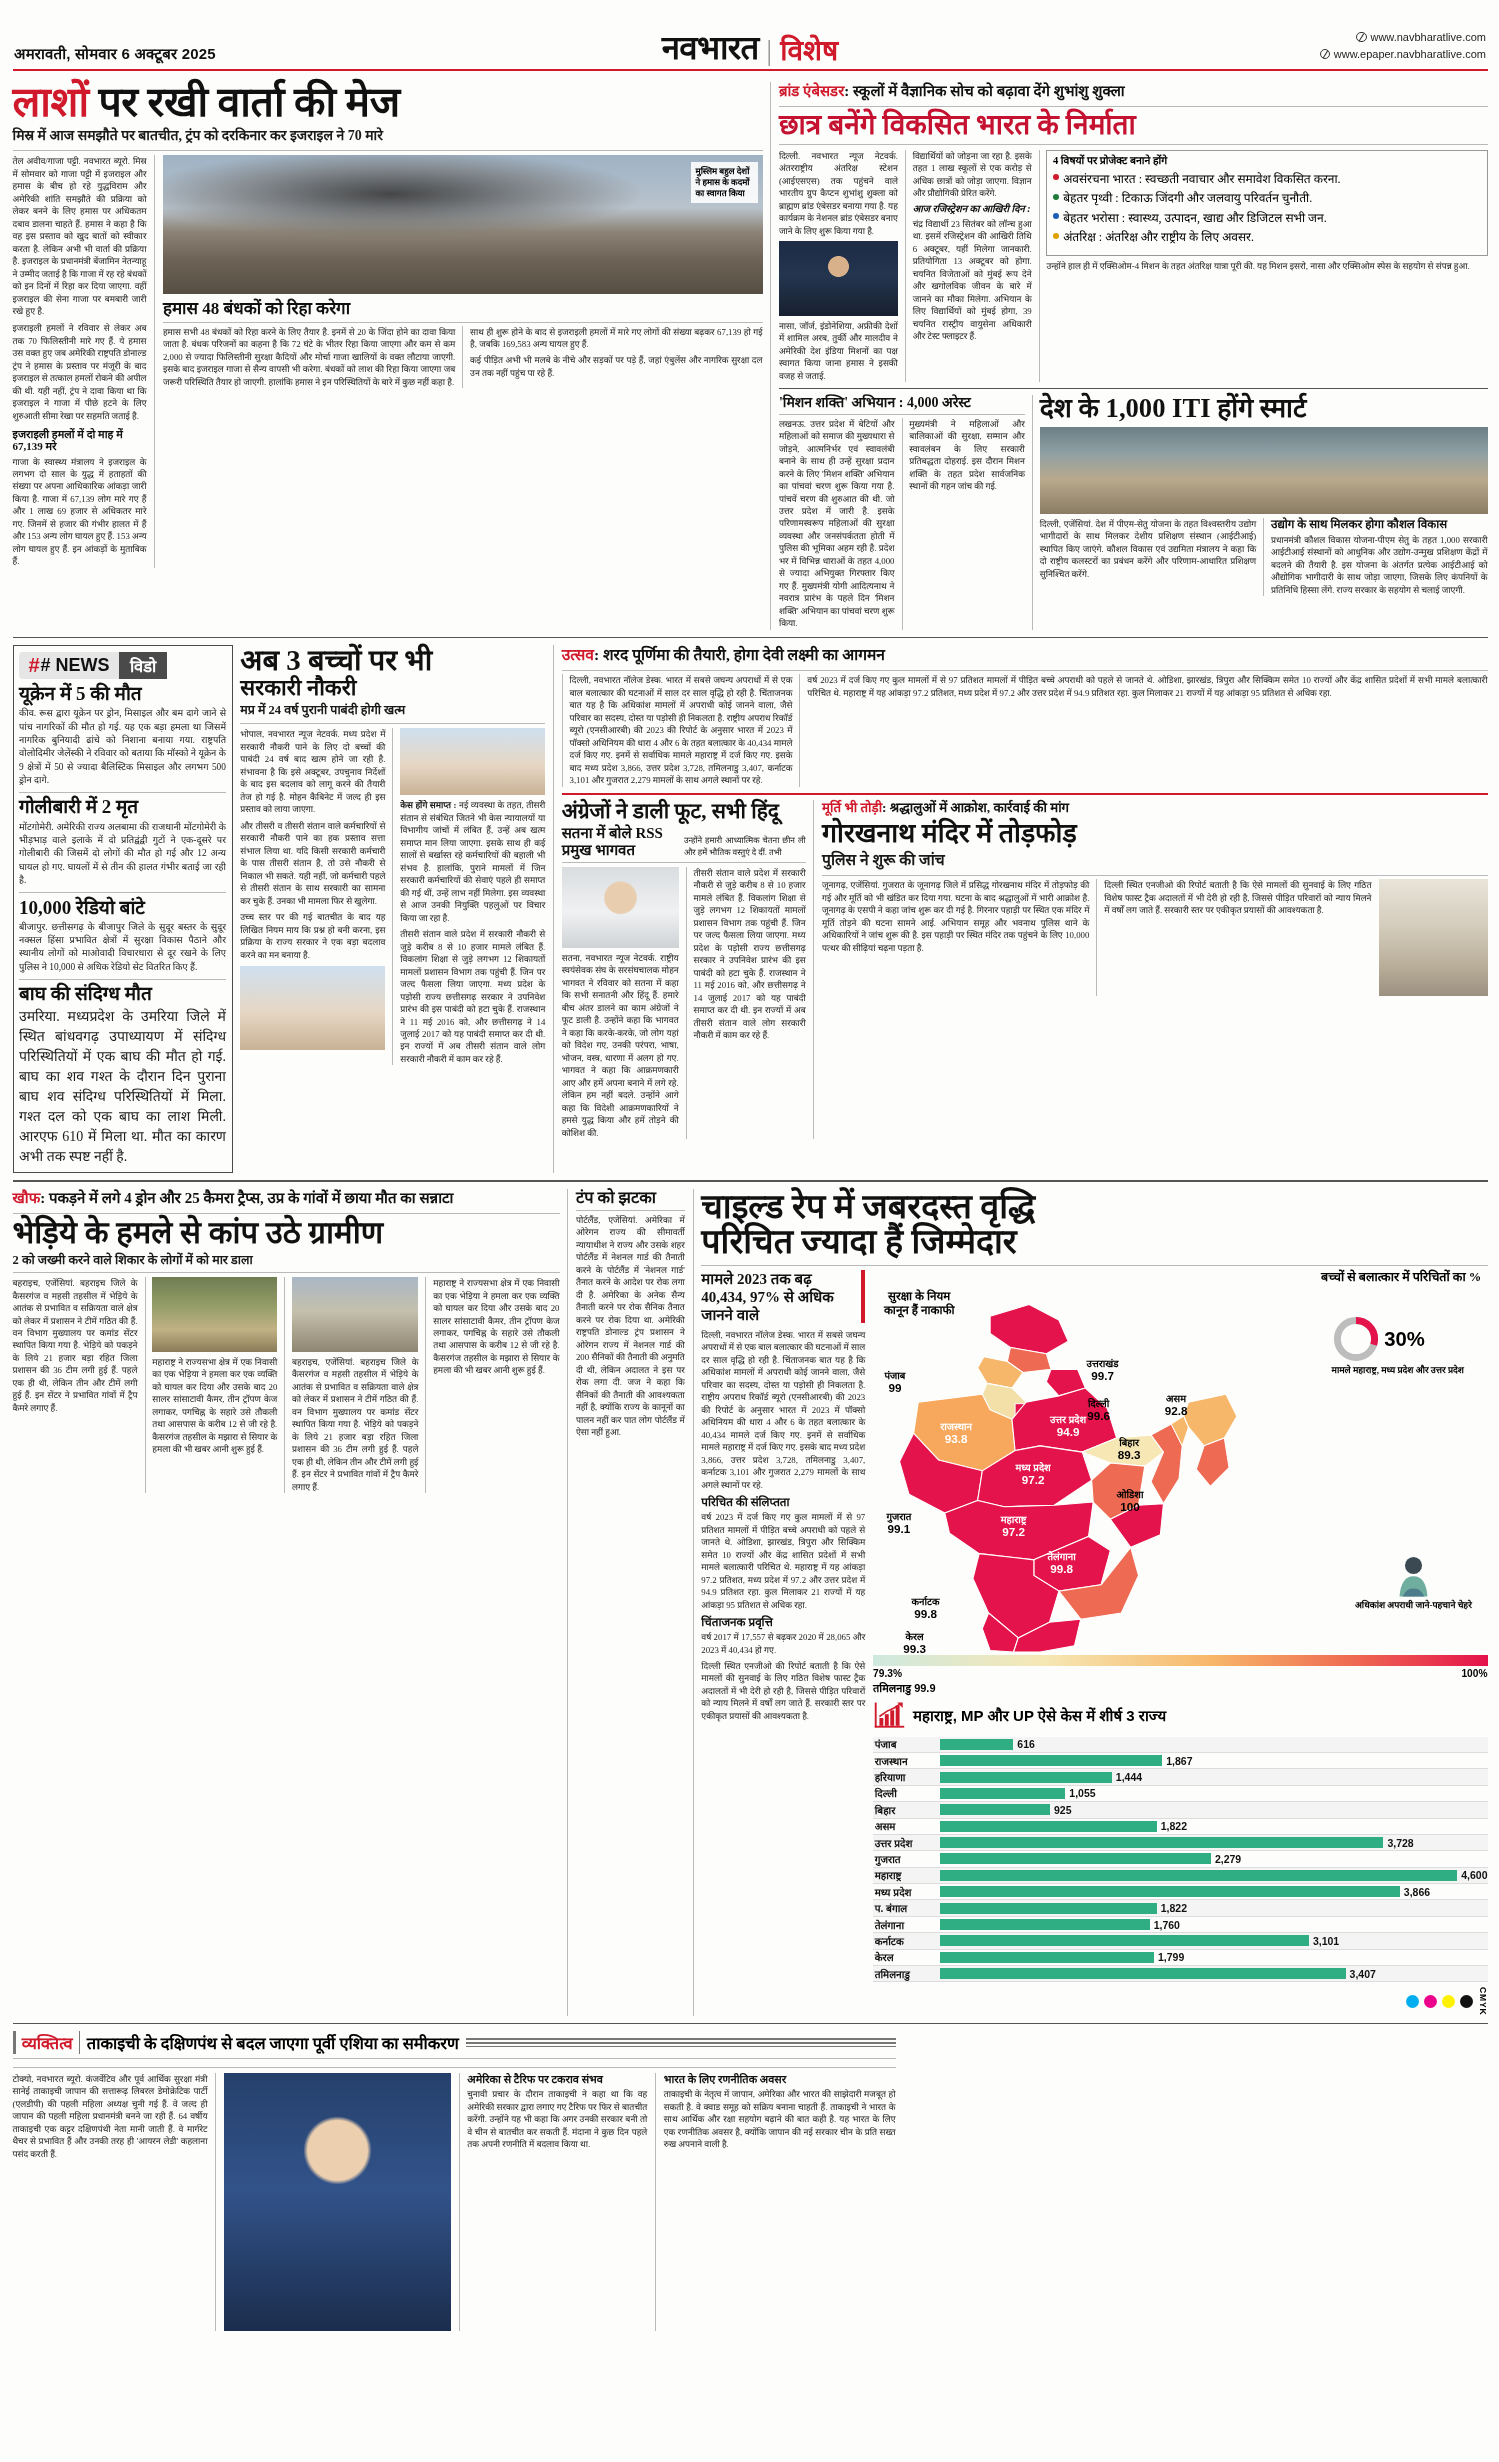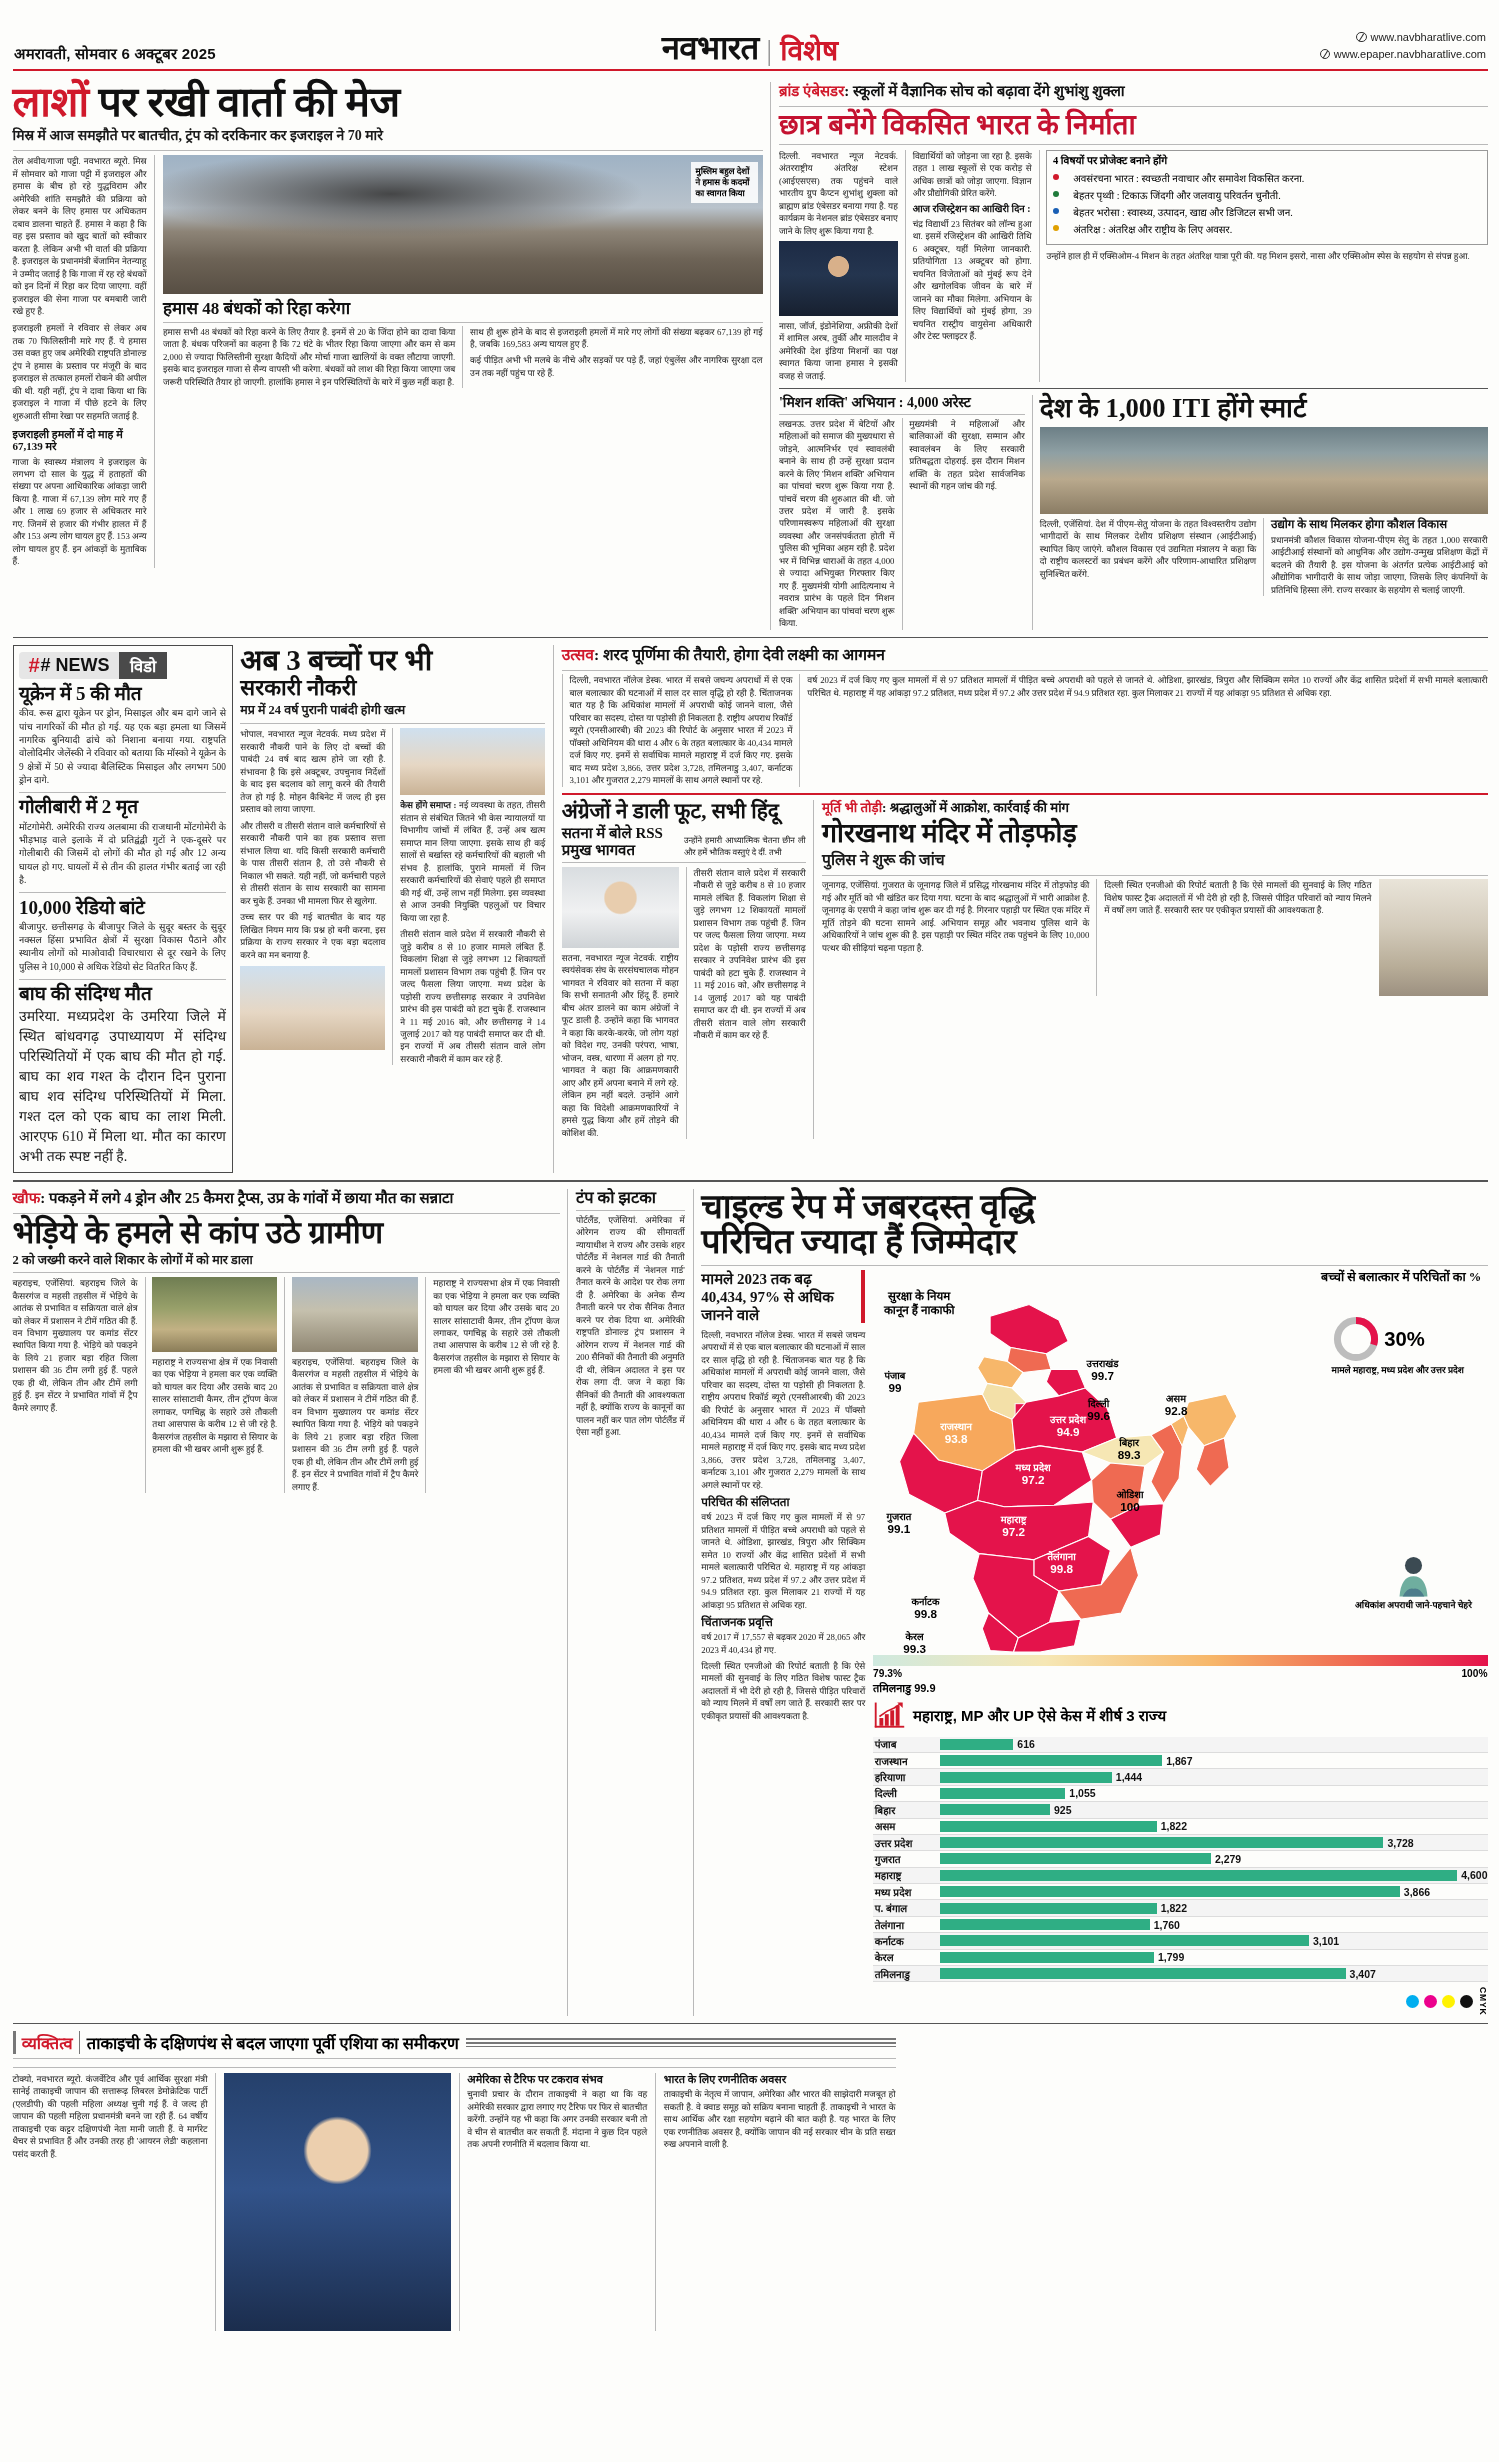--- a/index.html
+++ b/index.html
@@ -161,21 +161,21 @@
   }
   .newspill .p1 .hash { color: #d0192b; font-size: 20.3px; }
   .newspill .p2 {
     background: #4a4a4a; color: #fff; font-weight: 900; font-size: 16.4px;
     display: flex; align-items: center; padding: 0 11px;
   }
 
   
   .bulletbox { border: 0.8px solid #999; padding: 4.7px 5.5px; }
   .bulletbox .bb-title { font-size: 10.5px; font-weight: 900; margin-bottom: 3.9px; line-height:1.2;}
-  .bb-item { display: flex; gap: 14px; font-size: 10px; line-height: 1.3; margin-bottom: 3.9px; }
+  .bb-item { display: flex; gap: 4px; font-size: 12px; line-height: 1.3; margin-bottom: 3.9px; }
   .bb-dot { width: 6.2px; height: 6.2px; border-radius: 50%; flex: 0 0 6.2px; margin-top: 2.3px; }
 
   
   .info-panel { position: relative; }
   .info-title { font-size: 12.5px; font-weight: 900; text-align: center; line-height: 1.2; }
   .map-wrap { position: relative; height: 367px; }
   .map-svg { position: absolute; left: 0; top: 0; }
   .mlabel {
     position: absolute; text-align: center; line-height: 1.08;
     font-family: "Liberation Sans", sans-serif;
@@ -298,21 +298,21 @@
 
         <div style="display:flex; gap:7px;">
           <div style="width:119px;">
             <div class="bodytext">दिल्ली. नवभारत न्यूज नेटवर्क. अंतरराष्ट्रीय अंतरिक्ष स्टेशन (आईएसएस) तक पहुंचने वाले भारतीय ग्रुप कैप्टन शुभांशु शुक्ला को ब्राह्मण ब्रांड एंबेसडर बनाया गया है. यह कार्यक्रम के नेशनल ब्रांड एंबेसडर बनाए जाने के लिए शुरू किया गया है.</div>
             <div class="photo ph-shubhanshu" style="height:75px; margin-top:3.9px;"></div>
             <div class="bodytext" style="margin-top:3.9px;">नासा, जॉर्ज, इंडोनेशिया, अफ्रीकी देशों में शामिल अरब, तुर्की और मालदीव ने अमेरिकी देश इंडिया मिशनों का पक्ष स्वागत किया जाना हमास ने इसकी वजह से जताई.</div>
           </div>
           <div class="vrule"></div>
           <div style="width:119px;">
             <div class="bodytext">विद्यार्थियों को जोड़ना जा रहा है. इसके तहत 1 लाख स्कूलों से एक करोड़ से अधिक छात्रों को जोड़ा जाएगा. विज्ञान और प्रौद्योगिकी प्रेरित करेंगे.</div>
-            <div class="head-xs" style="font-size:9.8px; margin-top:4.7px;">आज रजिस्ट्रेशन का आखिरी दिन :</div>
+            <div class="head-xs" style="font-size:9.8px; margin-top:4.7px;font-style:italic;">आज रजिस्ट्रेशन का आखिरी दिन :</div>
             <div class="bodytext" style="margin-top:2.3px;">चंद्र विद्यार्थी 23 सितंबर को लॉन्च हुआ था. इसमें रजिस्ट्रेशन की आखिरी तिथि 6 अक्टूबर, यहीं मिलेगा जानकारी. प्रतियोगिता 13 अक्टूबर को होगा. चयनित विजेताओं को मुंबई रूप देने और खगोलविक जीवन के बारे में जानने का मौका मिलेगा. अभियान के लिए विद्यार्थियों को मुंबई होगा, 39 चयनित रास्ट्रीय वायुसेना अधिकारी और टेस्ट फ्लाइटर हैं.</div>
           </div>
           <div class="vrule"></div>
           <div style="flex:1;">
             <div class="bulletbox">
               <div class="bb-title">4 विषयों पर प्रोजेक्ट बनाने होंगे</div>
               <div class="bb-item">
                 <span class="bb-dot" style="background:#d0192b;"></span>
                 <span>अवसंरचना भारत : स्वच्छती नवाचार और समावेश विकसित करना.</span>
               </div>

